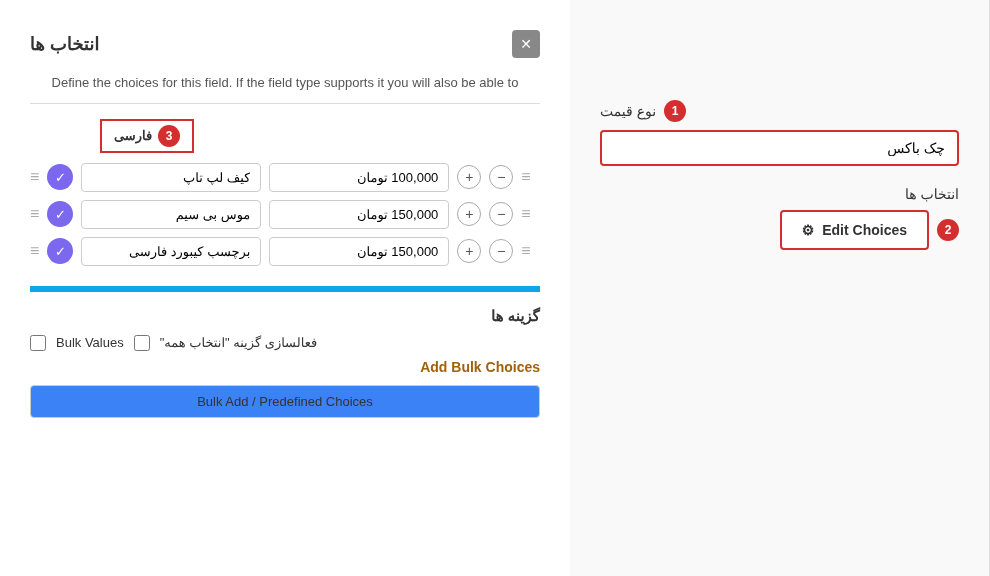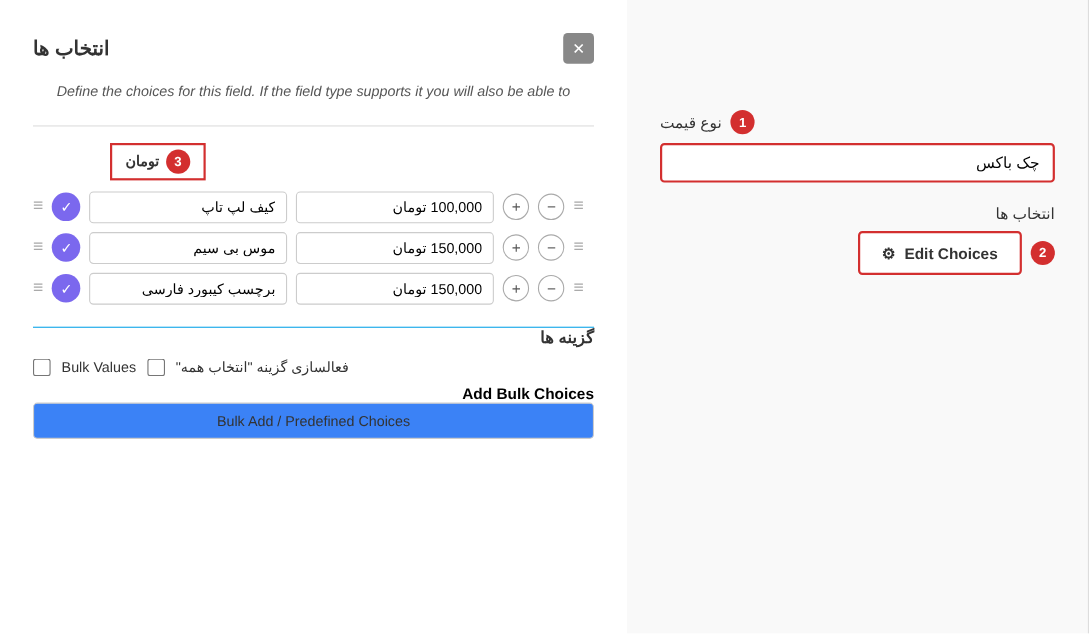--- a/index.html
+++ b/index.html
@@ -146,24 +146,23 @@
       justify-content: center;
       color: #fff;
       font-size: 14px;
     }
 
     .modal-description {
       font-size: 13px;
       color: #555;
       text-align: center;
       border-bottom: 1px solid #ddd;
-      padding-bottom: 20px;
+      padding-bottom: 9px;
       margin-bottom: 15px;
       line-height: 1.6;
-      font-style: italic;
     }
 
     
     .table-header {
       display: flex;
       justify-content: flex-end;
       align-items: center;
       margin-bottom: 10px;
       gap: 10px;
     }
@@ -230,21 +229,22 @@
       display: flex;
       align-items: center;
       justify-content: center;
       font-size: 14px;
       color: #555;
     }
 
     
     .gozineh-section {
       margin-top: 20px;
-      border-top: 1px solid #0ea5e9;
+      border-top: 6px solid #0ea5e9;
+      padding-top: 15px;
     }
 
     .gozineh-title {
       font-size: 15px;
       font-weight: bold;
       color: #333;
       text-align: right;
       margin-bottom: 10px;
     }
 
@@ -262,22 +262,23 @@
     }
 
     .gozineh-checkbox {
       width: 16px;
       height: 16px;
     }
 
     .add-bulk-link {
       text-align: right;
       font-size: 14px;
-      color: #000000;
-      font-weight: bold;
+      color: #a16207;
+      font-weight: bold;
+      margin-bottom: 10px;
     }
 
     .bulk-add-btn {
       border: 1px solid #ccc;
       border-radius: 4px;
       padding: 8px 16px;
       font-size: 13px;
       cursor: pointer;
       background: #3b82f6;
       color: #333;
@@ -332,21 +333,21 @@
     </div>
 
     <div class="modal-description">
       <div>Define the choices for this field. If the field type supports it you will also be able to</div>
     </div>
 
     <div class="table-header">
       <div style="width:36px;"></div>
       <div class="highlighted-header" style="border: 2px solid #d32f2f; padding: 4px 12px; display:flex; align-items:center; gap:6px;">
         <span class="badge-circle">3</span>
-        <span>تومان</span>
+        <span>فارسی</span>
       </div>
       <div style="width:60px;"></div>
     </div>
 
     <div class="choice-row">
       <span class="drag-icon">≡</span>
       <div class="minus-btn">−</div>
       <div class="plus-btn">+</div>
       <input type="text" value="100,000 تومان" style="">
       <input type="text" value="کیف لپ تاپ" style="">

